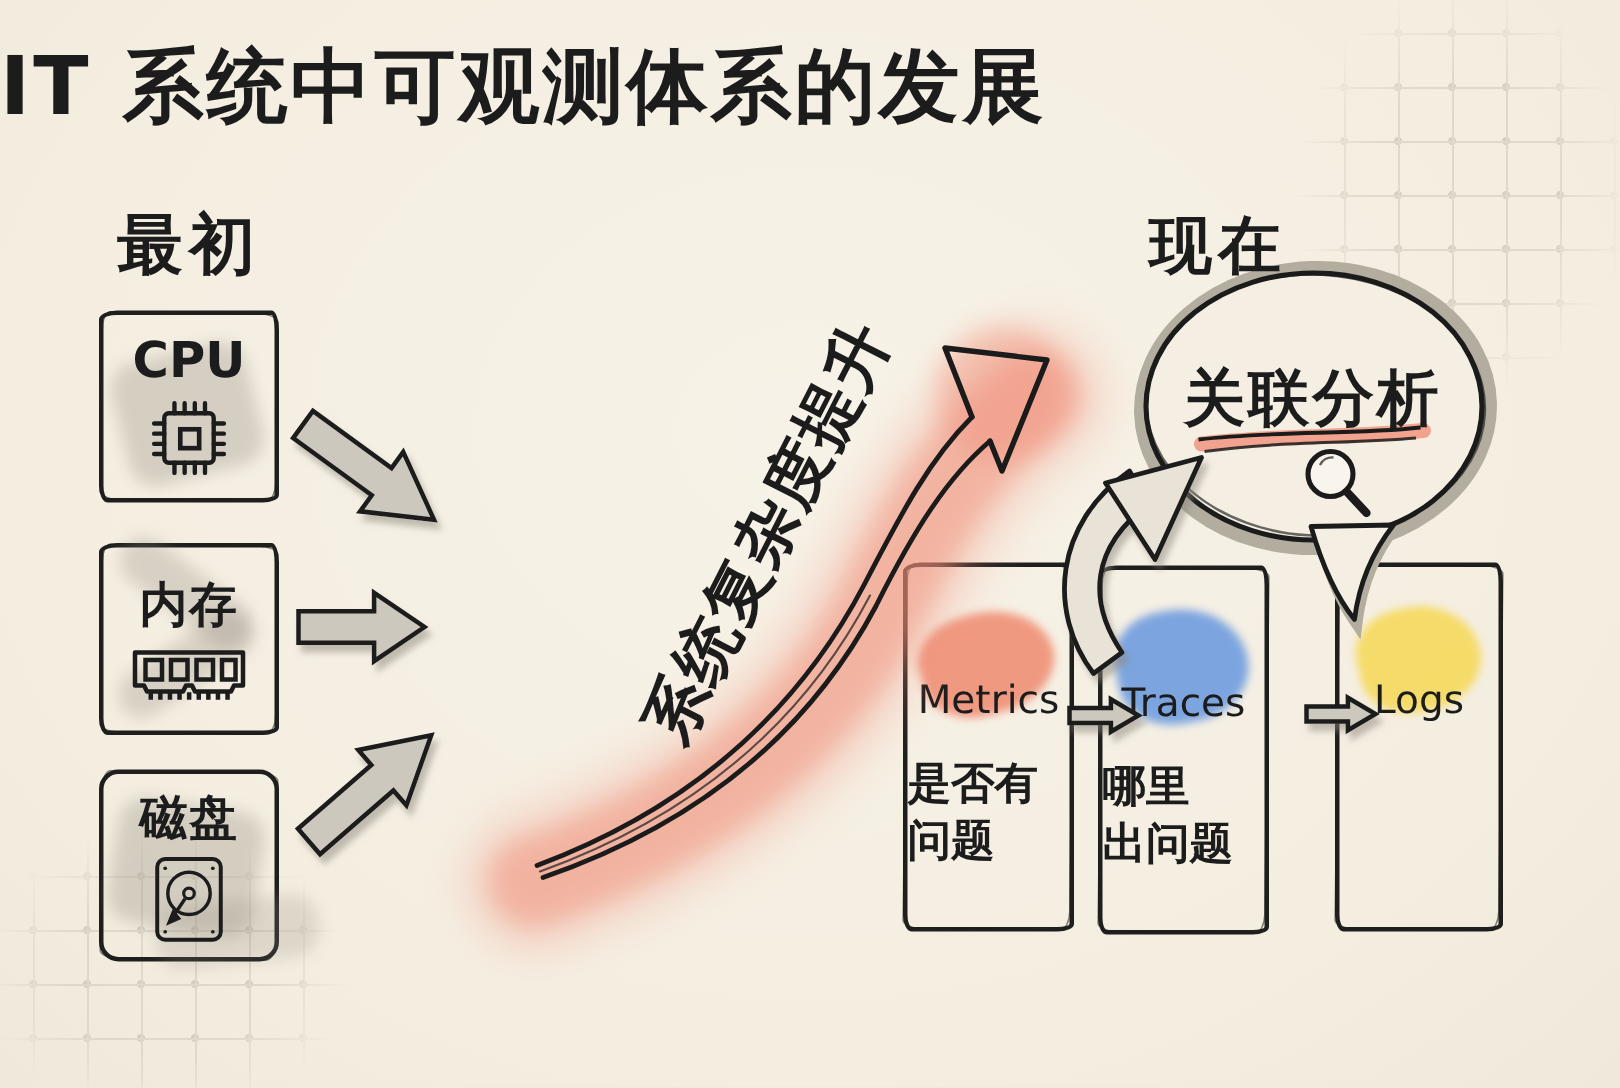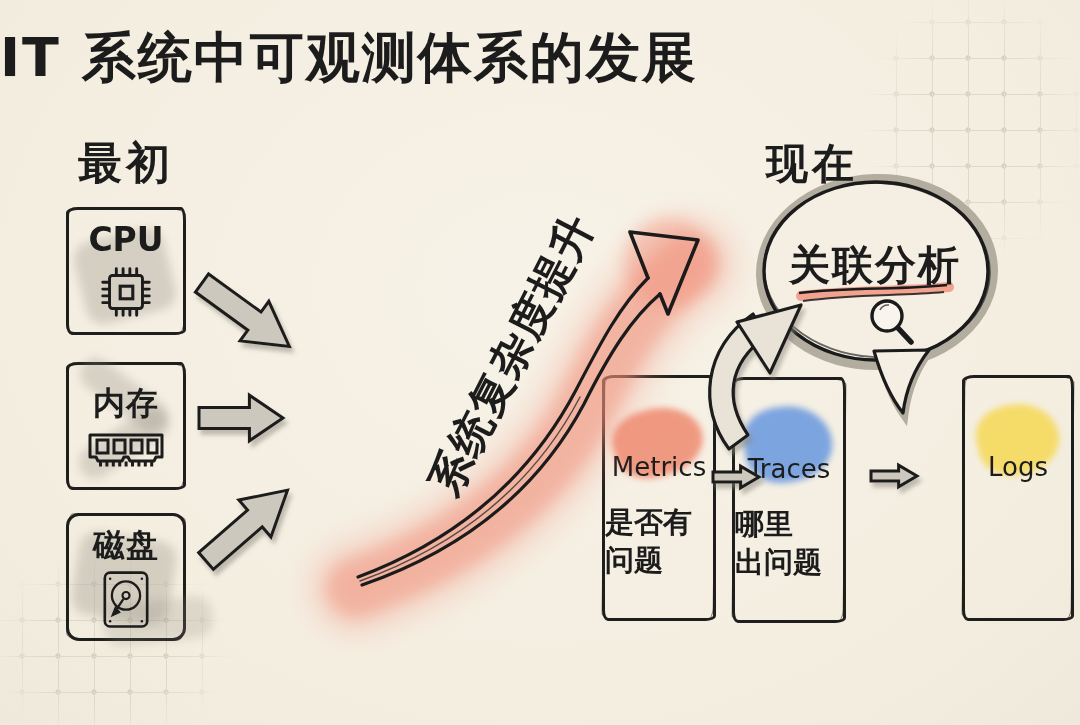--- a/index.html
+++ b/index.html
@@ -146,21 +146,21 @@
 
   <div class="hand-box pillar" style="left:732px;top:377px;">
     <div class="blotch" style="left:9px;top:26px;width:88px;height:76px;background:#6f9cdf;transform:rotate(-10deg);"></div>
     <div class="pillar-title">Traces</div>
     <div class="pillar-desc">
       <div>哪里</div>
       <div>出问题</div>
     </div>
   </div>
 
-  <div class="hand-box pillar" style="left:962px;top:375px;width:106px;">
+  <div class="hand-box pillar" style="left:890px;top:375px;width:106px;">
     <div class="blotch" style="left:12px;top:26px;width:82px;height:70px;background:#f6d95c;transform:rotate(-13deg);"></div>
     <div class="pillar-title">Logs</div>
   </div>
 
   <svg class="overlay" width="1080" height="725" viewBox="0 0 1080 725">
     <defs>
       <filter id="blur8" x="-60%" y="-60%" width="220%" height="220%">
           <feGaussianBlur stdDeviation="8"></feGaussianBlur>
         </filter>
       <filter id="blur14" x="-60%" y="-60%" width="220%" height="220%">

